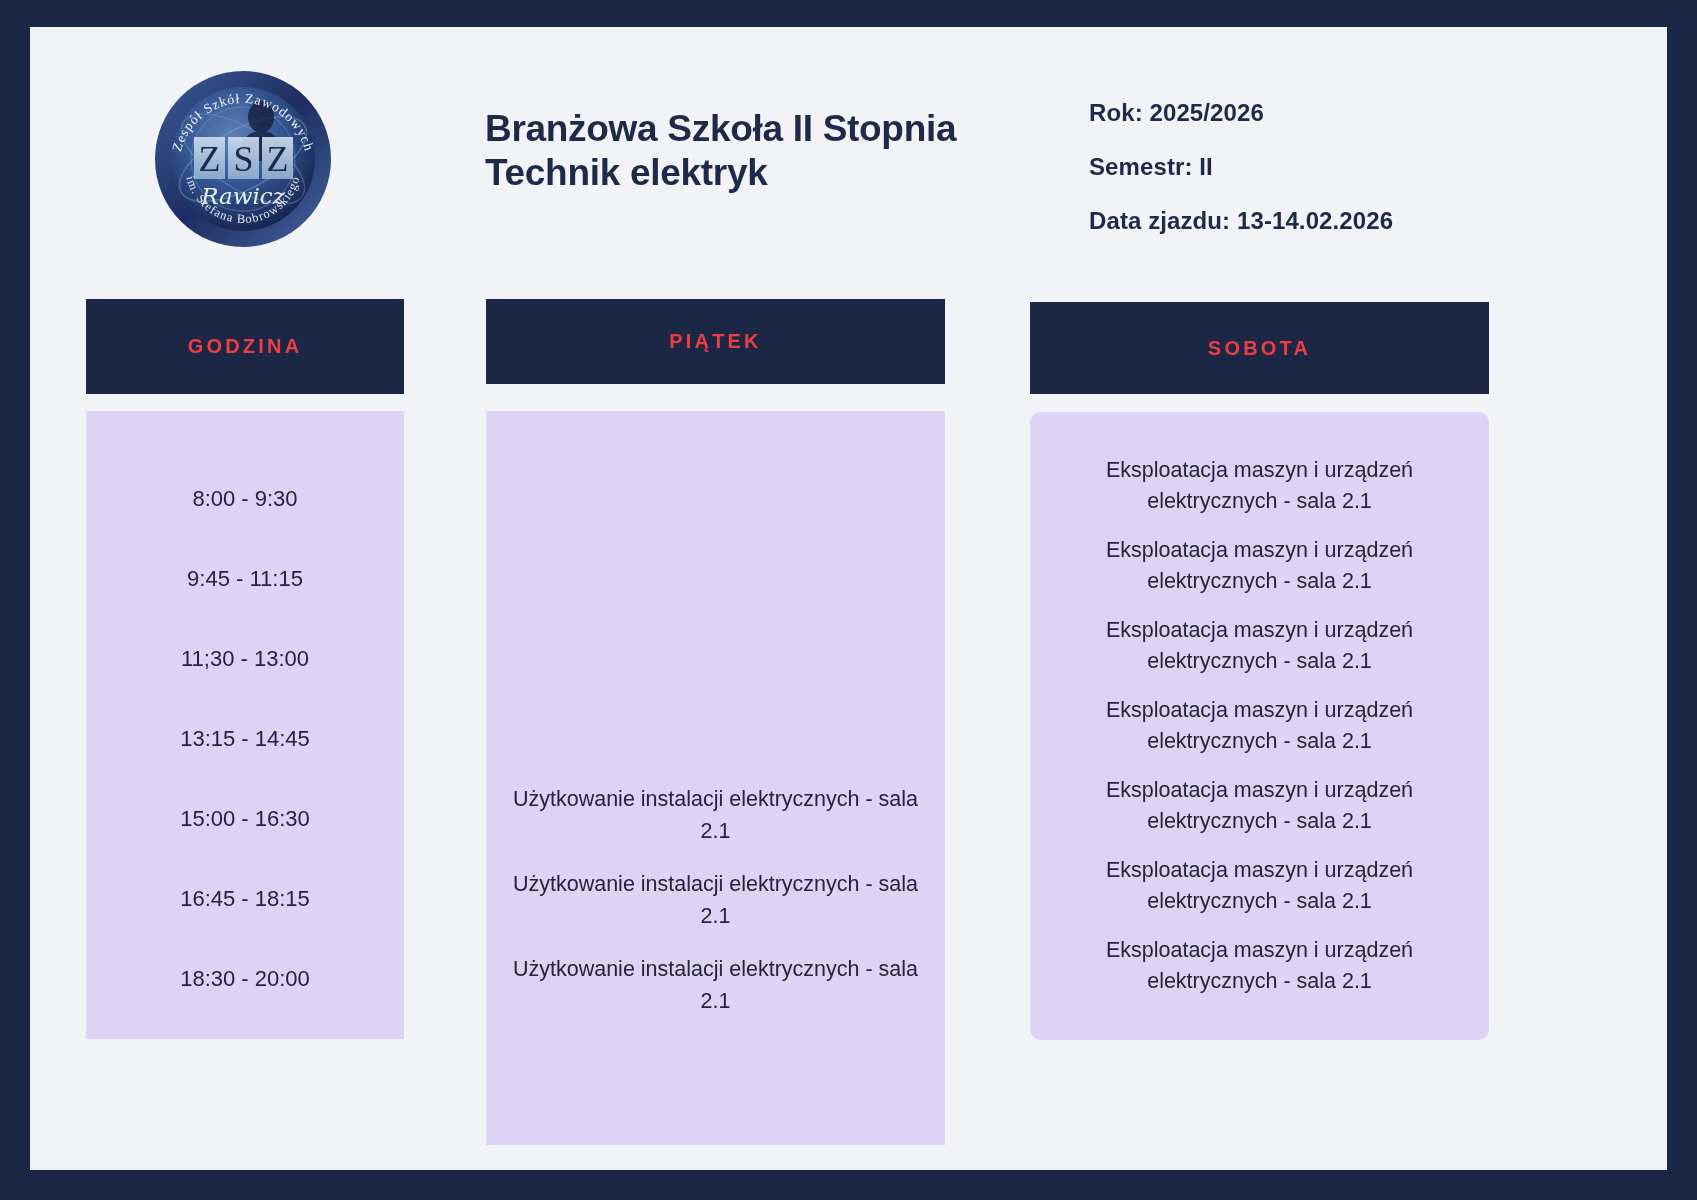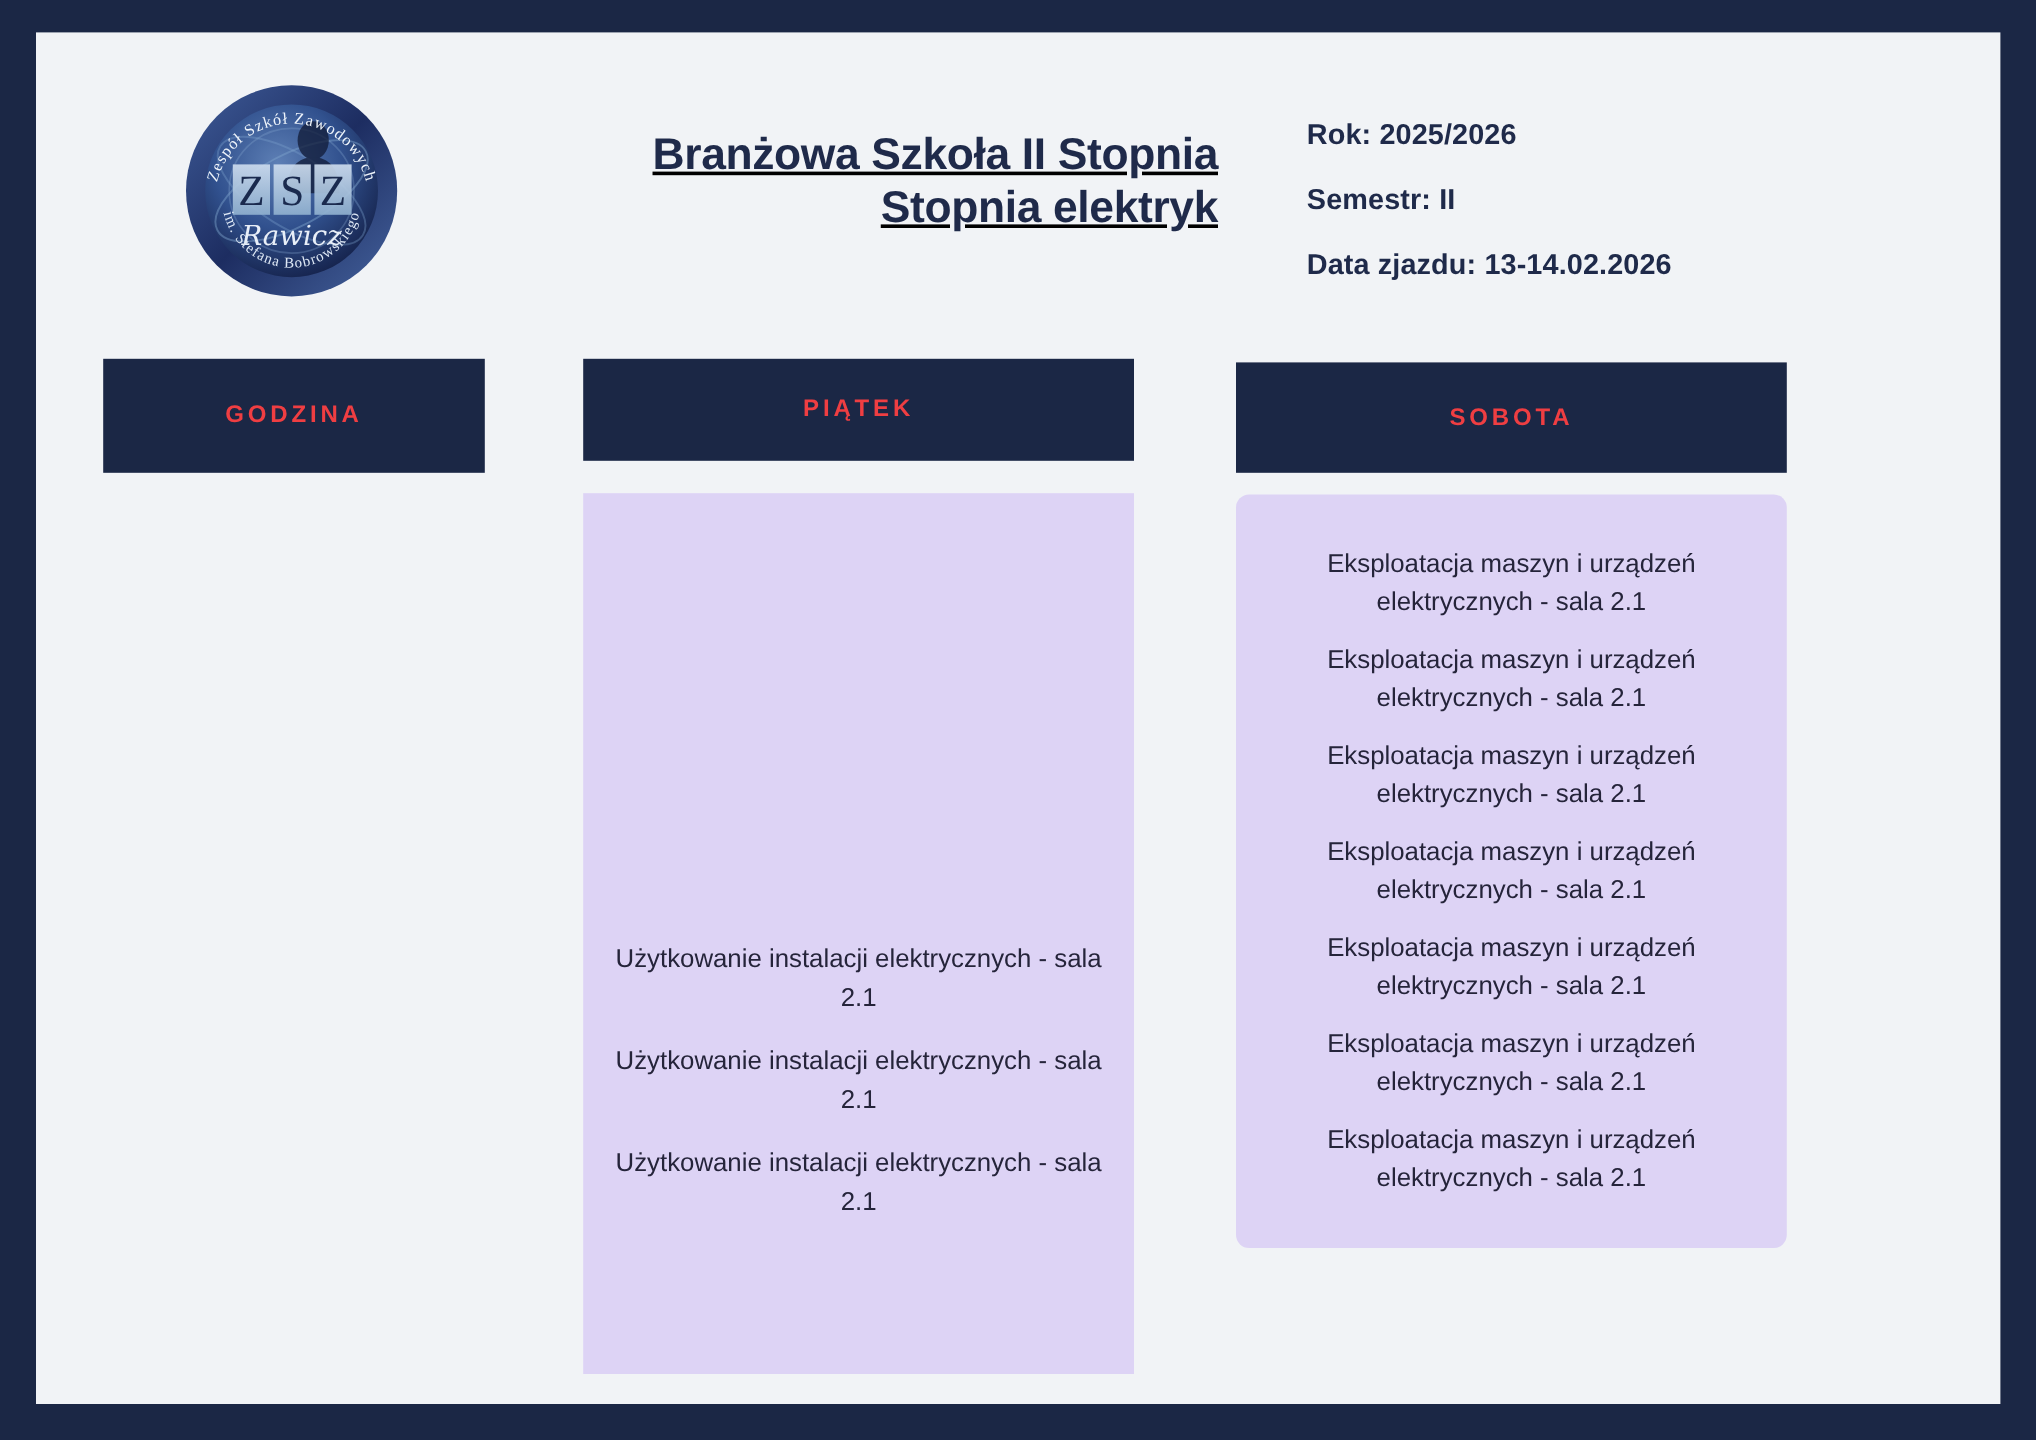--- a/index.html
+++ b/index.html
@@ -49,22 +49,21 @@
     height: 180px;
   }
 
   #logo svg { display: block; width: 180px; height: 180px; }
 
   #title-block {
     position: absolute;
     left: 455px;
     top: 80px;
     width: 530px;
-    text-align: right;
-    text-decoration: underline;
+    text-align: left;
   }
 
   .main-title {
     font-size: 37px;
     font-weight: bold;
     color: #1f2a4a;
     line-height: 1.18;
     letter-spacing: -0.3px;
   }
 
@@ -214,35 +213,44 @@
             <textPath href="#arcTop" startOffset="50%" text-anchor="middle">Zespół Szkół Zawodowych</textPath>
           </text>
           <text font-family="'Liberation Serif', serif" font-size="12.5" fill="#dee8f5" letter-spacing="1">
             <textPath href="#arcBot" startOffset="50%" text-anchor="middle">im. Stefana Bobrowskiego</textPath>
           </text>
         </svg>
       </div>
 
       <div id="title-block">
         <div class="main-title">Branżowa Szkoła II Stopnia</div>
-        <div class="main-title">Stopnia elektryk</div>
+        <div class="main-title">Technik elektryk</div>
       </div>
 
       <div id="info-block">
         <div class="info-line">Rok: 2025/2026</div>
         <div class="info-line">Semestr: II</div>
         <div class="info-line">Data zjazdu: 13-14.02.2026</div>
       </div>
 
     </div>
 
     <div id="grid">
 
       <div class="column col-hour">
         <div class="col-head">GODZINA</div>
+        <div class="col-body">
+          <div class="hour-cell">8:00 - 9:30</div>
+          <div class="hour-cell">9:45 - 11:15</div>
+          <div class="hour-cell">11;30 - 13:00</div>
+          <div class="hour-cell">13:15 - 14:45</div>
+          <div class="hour-cell">15:00 - 16:30</div>
+          <div class="hour-cell">16:45 - 18:15</div>
+          <div class="hour-cell">18:30 - 20:00</div>
+        </div>
       </div>
 
       <div class="column col-friday">
         <div class="col-head">PIĄTEK</div>
         <div class="col-body">
           <div class="lesson-cell empty"></div>
           <div class="lesson-cell empty"></div>
           <div class="lesson-cell empty"></div>
           <div class="lesson-cell empty"></div>
           <div class="lesson-cell">Użytkowanie instalacji elektrycznych - sala 2.1</div>

